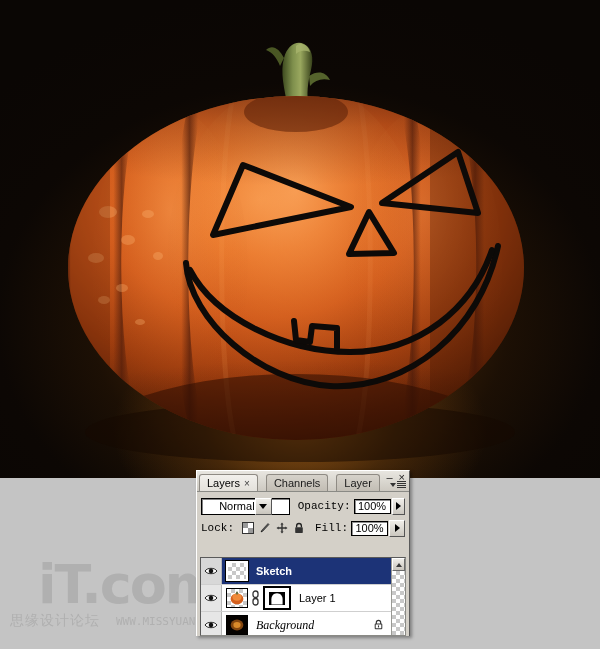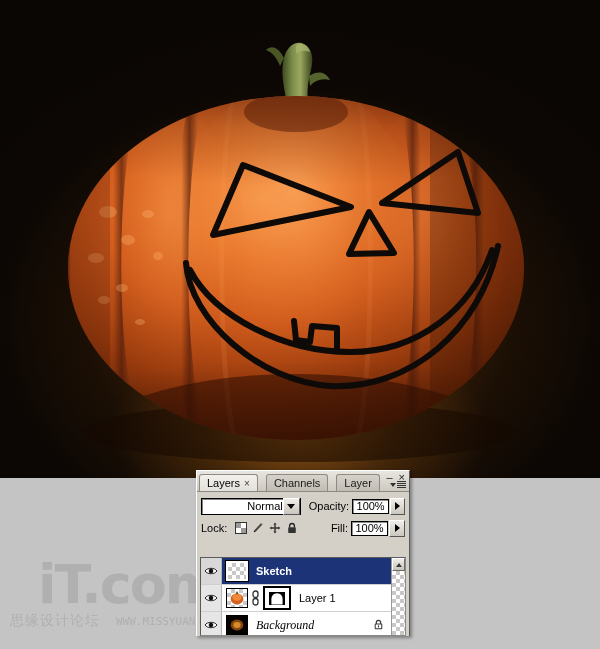--- a/index.html
+++ b/index.html
@@ -99,33 +99,33 @@
   }
   .pm-lines{display:flex;flex-direction:column;gap:1px;}
   .pm-lines i{display:block;width:9px;height:1px;background:#333;}
 
   
   .row{position:relative;height:22px;}
   .blend-row{padding:3px 4px 0 4px;display:flex;align-items:center;}
   .combo{
     width:108px;height:17px;background:#fff;
     border:1px solid #000;box-shadow:inset 1px 1px 0 #808080;
-    display:flex;align-items:center;justify-content:flex-end;
+    display:flex;align-items:center;justify-content:center;
     font-size:11px;padding-left:0;box-sizing:border-box;
   }
   .combo .cbtn{
     width:15px;height:15px;margin-right:0px;
     background:linear-gradient(#f0eee9,#c9c5bd);
     border:1px solid #fff;border-right-color:#555;border-bottom-color:#555;
     display:flex;align-items:center;justify-content:center;
   }
   .tri-down{width:0;height:0;border-left:4px solid transparent;border-right:4px solid transparent;border-top:5px solid #000;}
   .tri-right{width:0;height:0;border-top:4px solid transparent;border-bottom:4px solid transparent;border-left:5px solid #000;}
 
-  .fieldlabel{font-size:11px;margin-left:8px;margin-right:3px;}
+  .fieldlabel{font-size:11px;margin-left:8px;margin-right:3px;font-family:Liberation Mono, monospace;}
   .numbox{
     height:15px;min-width:37px;background:#fff;border:1px solid #000;
     box-shadow:inset 1px 1px 0 #909090;
     font-size:11px;display:flex;align-items:center;justify-content:center;
     padding:0 3px;box-sizing:border-box;
   }
   .numstep{
     width:14px;height:15px;margin-left:1px;
     background:linear-gradient(#f0eee9,#cbc7bf);
     border:1px solid #fff;border-right-color:#555;border-bottom-color:#555;

